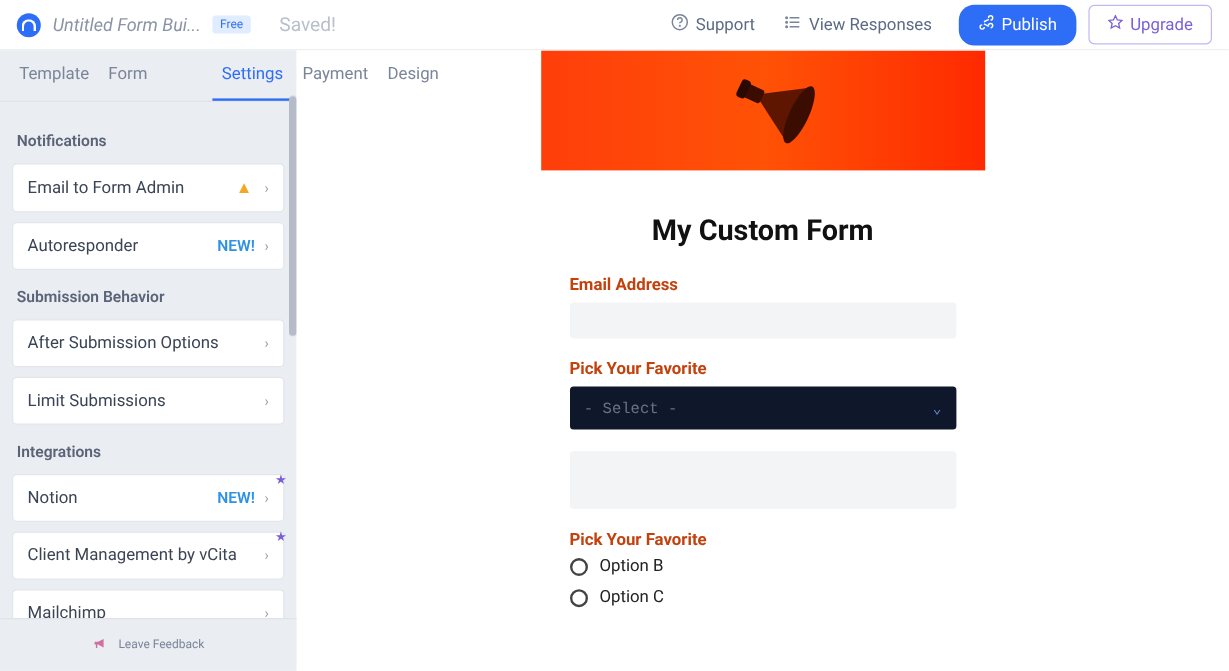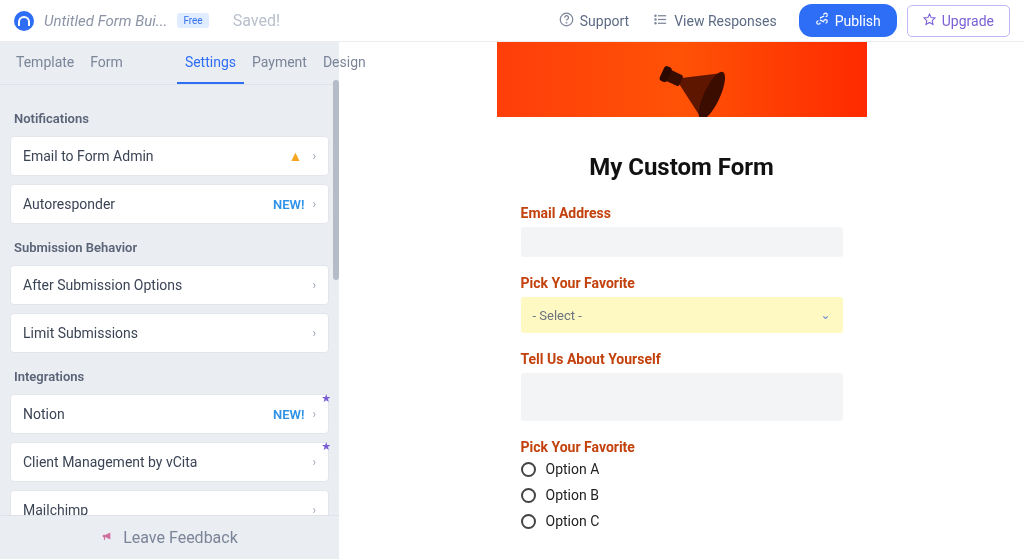--- a/index.html
+++ b/index.html
@@ -10,49 +10,49 @@
     .logo::after { content: ""; width: 8px; height: 8px; border: 2px solid #fff; border-top: none; border-radius: 0 0 6px 6px; transform: rotate(180deg); }
     .title { color: #8b94a6; font-style: italic; font-size: 15px; margin-right: 10px; }
     .badge-free { background: #e0ecff; color: #3470f0; font-size: 10px; padding: 2px 6px; border-radius: 3px; margin-right: 24px; }
     .saved { color: #b9c0cc; font-size: 16px; }
     .topbar-spacer { flex: 1; }
     .top-action { display: flex; align-items: center; gap: 6px; color: #5c6b85; font-size: 14px; padding: 6px 12px; cursor: pointer; justify-content: space-between; }
     .publish-btn { background: #2e6ef7; color: #fff; border-radius: 13px; padding: 8px 16px; font-size: 14px; display: flex; align-items: center; gap: 6px; cursor: pointer; margin: 0 10px; }
     .upgrade-btn { border: 1px solid #c3b6f3; color: #7a5fd6; border-radius: 5px; padding: 7px 15px; font-size: 14px; display: flex; align-items: center; gap: 6px; cursor: pointer; background: #fff; }
 
     .main { display: flex; height: 517px; }
-    .sidebar { width: 339px; background: #eaedf1; display: flex; flex-direction: column; position: relative; }
+    .sidebar { width: 247px; background: #eaedf1; display: flex; flex-direction: column; position: relative; }
     .sidebar-scroll-track { position: absolute; right: 0; top: 0; bottom: 0; width: 6px; background: transparent; }
     .sidebar-scroll-thumb { position: absolute; right: 0; top: 38px; width: 6px; height: 200px; background: #b6bcc7; border-radius: 3px; }
 
     .tabs { display: flex; justify-content: space-between; padding: 0 8px; border-bottom: 1px solid #dfe2e8; }
     .tab { padding: 12px 8px; color: #7b8599; font-size: 14px; cursor: pointer; border-bottom: 2px solid transparent; }
     .tab.active { color: #2e6ef7; border-bottom-color: #2e6ef7; margin-left: 46px; }
 
     .sidebar-content { flex: 1; overflow-y: auto; padding: 20px 10px 0 10px; }
     .section-header { color: #5a6377; font-size: 13px; font-weight: 600; margin: 6px 4px 10px; }
     .setting-row { background: #fff; border: 1px solid #e2e5ea; border-radius: 4px; padding: 11px 12px; margin-bottom: 8px; display: flex; align-items: center; font-size: 14px; color: #3b4455; cursor: pointer; position: relative; }
     .setting-spacer { flex: 1; }
     .warn-icon { color: #f5a623; font-size: 14px; margin-right: 10px; }
     .new-badge { color: #2e92e7; font-size: 13px; font-weight: 600; margin-right: 8px; }
     .chevron { color: #9ba4b5; font-size: 12px; }
     .star-corner { position: absolute; top: -3px; right: -3px; color: #7a5fd6; font-size: 11px; }
-    .feedback-bar { height: 44px; display: flex; align-items: center; justify-content: center; gap: 8px; color: #7b8599; font-size: 16px; border-top: 1px solid #dfe2e8; background: #eaedf1; cursor: pointer; }
+    .feedback-bar { height: 44px; display: flex; align-items: center; justify-content: center; gap: 8px; color: #7b8599; font-size: 10px; border-top: 1px solid #dfe2e8; background: #eaedf1; cursor: pointer; }
     .feedback-bar .bull { color: #d06fa0; }
 
     .canvas { flex: 1; background: #fff; display: flex; justify-content: center; padding: 0 10px; overflow-y: hidden; }
     .form-preview { width: 370px; background: #fff; display: flex; flex-direction: column; }
     .hero { height: 100px; position: relative; overflow: hidden; background: linear-gradient(90deg, #ff3e0a, #ff5206, #ff2a00); }
     .hero svg { position: absolute; left: 150px; top: 0; }
     .form-body { padding: 20px 24px; }
     .form-title { font-size: 24px; font-weight: 700; text-align: center; margin: 16px 0 24px; color: #111; }
     .field-label { font-size: 14px; font-weight: 700; color: #c2410c; margin-bottom: 6px; }
     .text-input { width: 100%; background: #f3f4f6; border: none; border-radius: 3px; height: 30px; margin-bottom: 18px; }
     .textarea { width: 100%; background: #f3f4f6; border: none; border-radius: 3px; height: 48px; margin-bottom: 18px; }
-    .select { width: 100%; background: #fef9c3; border: none; border-radius: 3px; height: 36px; padding: 0 12px; color: #6b7280; font-size: 13px; display: flex; align-items: center; justify-content: space-between; margin-bottom: 18px; cursor: pointer; }
+    .select { width: 100%; background: #0f172a; border: none; border-radius: 3px; height: 36px; padding: 0 12px; color: #6b7280; font-size: 13px; display: flex; align-items: center; justify-content: space-between; margin-bottom: 18px; cursor: pointer; font-family: Liberation Mono, monospace; }
     .select-chevron { color: #6e88d6; font-size: 12px; }
     .radio-group { margin-top: 4px; }
     .radio-item { display: flex; align-items: center; gap: 10px; margin-bottom: 10px; font-size: 14px; color: #222; cursor: pointer; }
     .radio-circle { width: 15px; height: 15px; border: 2px solid #444; border-radius: 50%; }
   </style>
 </head>
 <body>
 
 <div class="topbar">
   <div class="logo"></div>
@@ -196,29 +196,24 @@
 
         <div class="field-label">Email Address</div>
         <div class="text-input"></div>
 
         <div class="field-label">Pick Your Favorite</div>
         <div class="select">
           <span>- Select -</span>
           <span class="select-chevron">⌄</span>
         </div>
 
-        <div class="field-label">Tell Us About Yourself</div>
         <div class="textarea"></div>
 
         <div class="field-label">Pick Your Favorite</div>
         <div class="radio-group">
-          <div class="radio-item">
-            <span class="radio-circle"></span>
-            <span>Option A</span>
-          </div>
           <div class="radio-item">
             <span class="radio-circle"></span>
             <span>Option B</span>
           </div>
           <div class="radio-item">
             <span class="radio-circle"></span>
             <span>Option C</span>
           </div>
         </div>
       </div>

